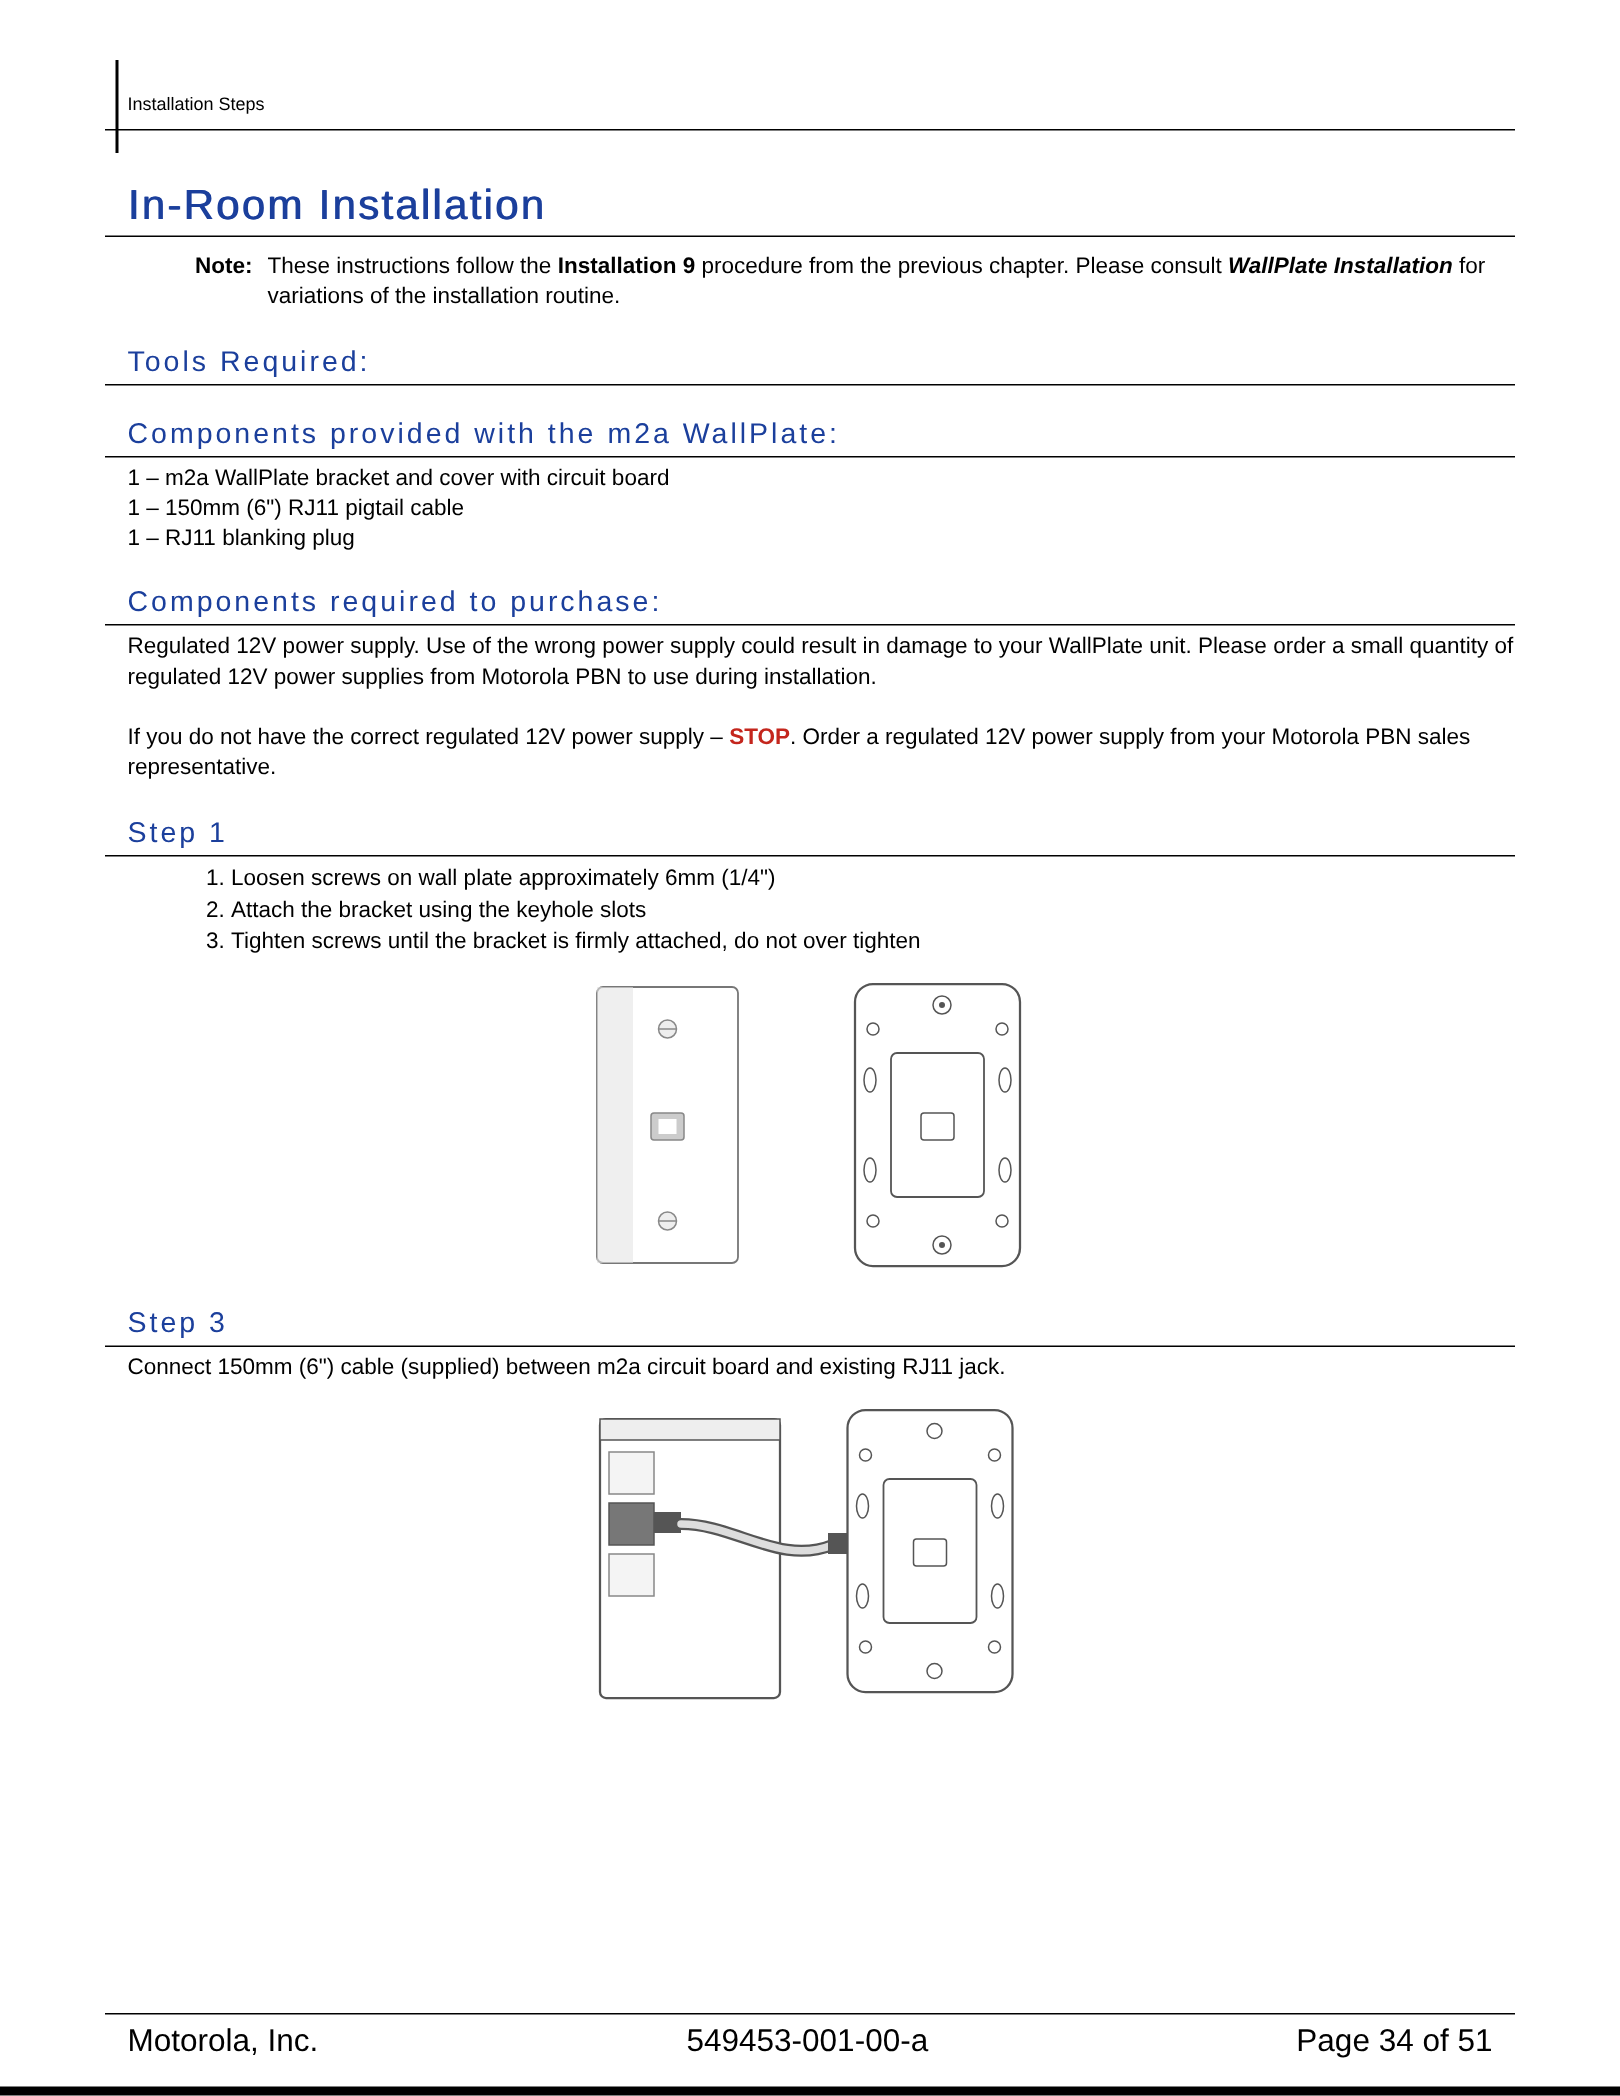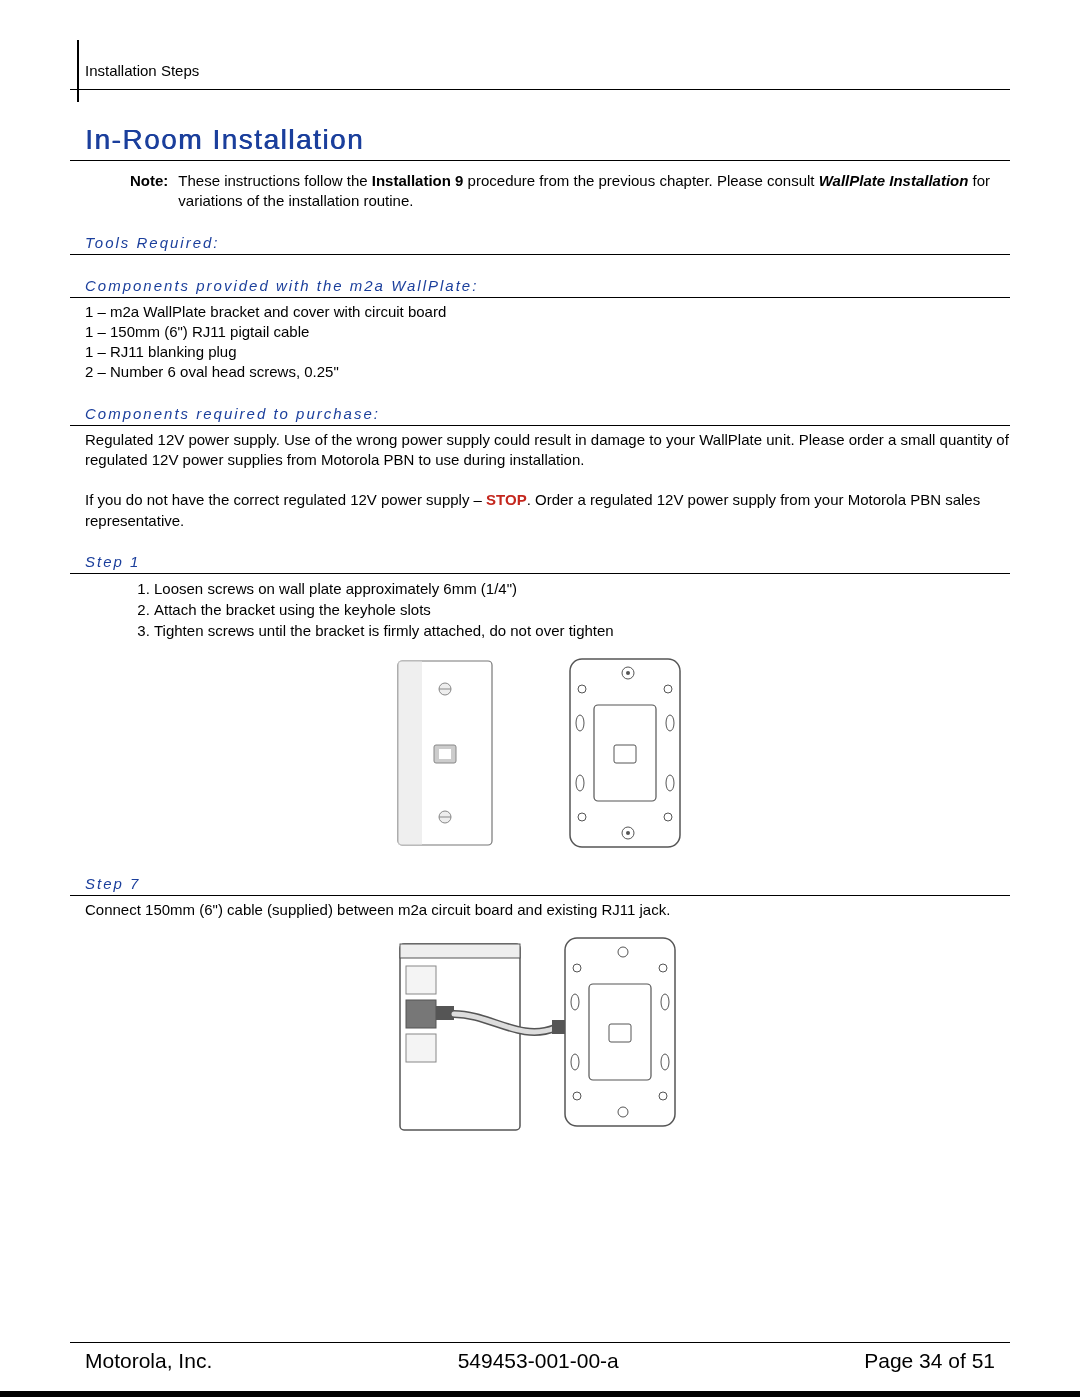--- a/index.html
+++ b/index.html
@@ -22,21 +22,21 @@
     left: 77px;
     top: 40px;
     width: 2px;
     height: 62px;
     background: #000;
   }
   .header-row {
     margin-left: 15px;
     padding-top: 22px;
     padding-bottom: 10px;
-    font-size: 15px;
+    font-size: 12px;
   }
   .header-hr {
     border: none;
     border-top: 1.5px solid #000;
     margin: 0 0 28px 0;
   }
   h1 {
     color: #1b3f9c;
     font-weight: normal;
     letter-spacing: 1.5px;
@@ -61,23 +61,22 @@
   }
   .note-body {
     flex: 1;
   }
   .note-body .b { font-weight: bold; }
   .note-body .bi { font-weight: bold; font-style: italic; }
   h2 {
     color: #1b3f9c;
     font-weight: normal;
     letter-spacing: 2px;
-    font-size: 15px;
+    font-size: 19px;
     margin: 22px 0 0 15px;
-    font-style: italic;
   }
   .h2-hr {
     border: none;
     border-top: 1px solid #000;
     margin: 3px 0 4px 0;
   }
   .body-text {
     margin-left: 15px;
     line-height: 1.35;
   }
@@ -132,21 +131,20 @@
 
   <h2>Tools Required:</h2>
   <hr class="h2-hr">
 
   <h2>Components provided with the m2a WallPlate:</h2>
   <hr class="h2-hr">
   <div class="body-text">
     <div>1 – m2a WallPlate bracket and cover with circuit board</div>
     <div>1 – 150mm (6") RJ11 pigtail cable</div>
     <div>1 – RJ11 blanking plug</div>
-    <div>2 – Number 6 oval head screws, 0.25"</div>
   </div>
 
   <h2>Components required to purchase:</h2>
   <hr class="h2-hr">
   <div class="body-text">
     <div>Regulated 12V power supply.  Use of the wrong power supply could result in damage to your WallPlate unit.  Please order a small quantity of regulated 12V power supplies from Motorola PBN to use during installation.</div>
     <br>
     <div>
       <span>If you do not have the correct regulated 12V power supply – </span><span class="stop">STOP</span><span>.  Order a regulated 12V power supply from your Motorola PBN sales representative.</span>
     </div>
@@ -183,21 +181,21 @@
       <ellipse cx="110" cy="70" rx="4" ry="8" fill="none" stroke="#555"></ellipse>
       <ellipse cx="20" cy="130" rx="4" ry="8" fill="none" stroke="#555"></ellipse>
       <ellipse cx="110" cy="130" rx="4" ry="8" fill="none" stroke="#555"></ellipse>
       <circle cx="22" cy="36" r="4" fill="none" stroke="#555"></circle>
       <circle cx="108" cy="36" r="4" fill="none" stroke="#555"></circle>
       <circle cx="22" cy="164" r="4" fill="none" stroke="#555"></circle>
       <circle cx="108" cy="164" r="4" fill="none" stroke="#555"></circle>
     </svg>
   </div>
 
-  <h2>Step 7</h2>
+  <h2>Step 3</h2>
   <hr class="h2-hr">
   <div class="body-text">Connect 150mm (6") cable (supplied) between m2a circuit board and existing RJ11 jack.</div>
 
   <div class="fig-row">
     <svg width="320" height="210" viewBox="0 0 320 210">
 
       <rect x="20" y="12" width="120" height="186" rx="4" fill="#fff" stroke="#555" stroke-width="1.5"></rect>
       <rect x="20" y="12" width="120" height="14" fill="#eee" stroke="#555"></rect>
       <rect x="26" y="34" width="30" height="28" fill="#f4f4f4" stroke="#888"></rect>
       <rect x="26" y="68" width="30" height="28" fill="#777" stroke="#555"></rect>

